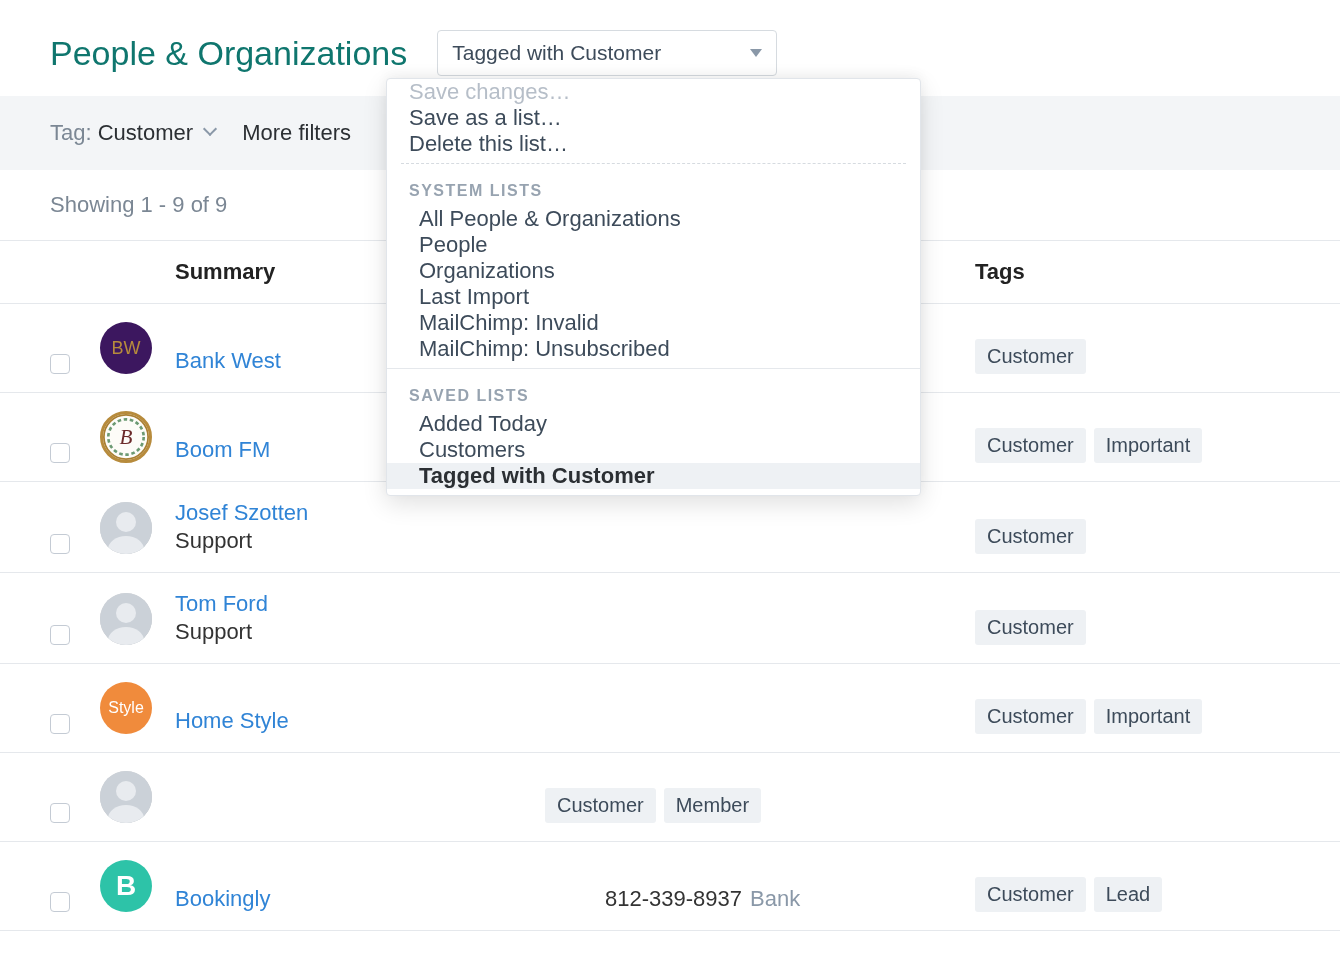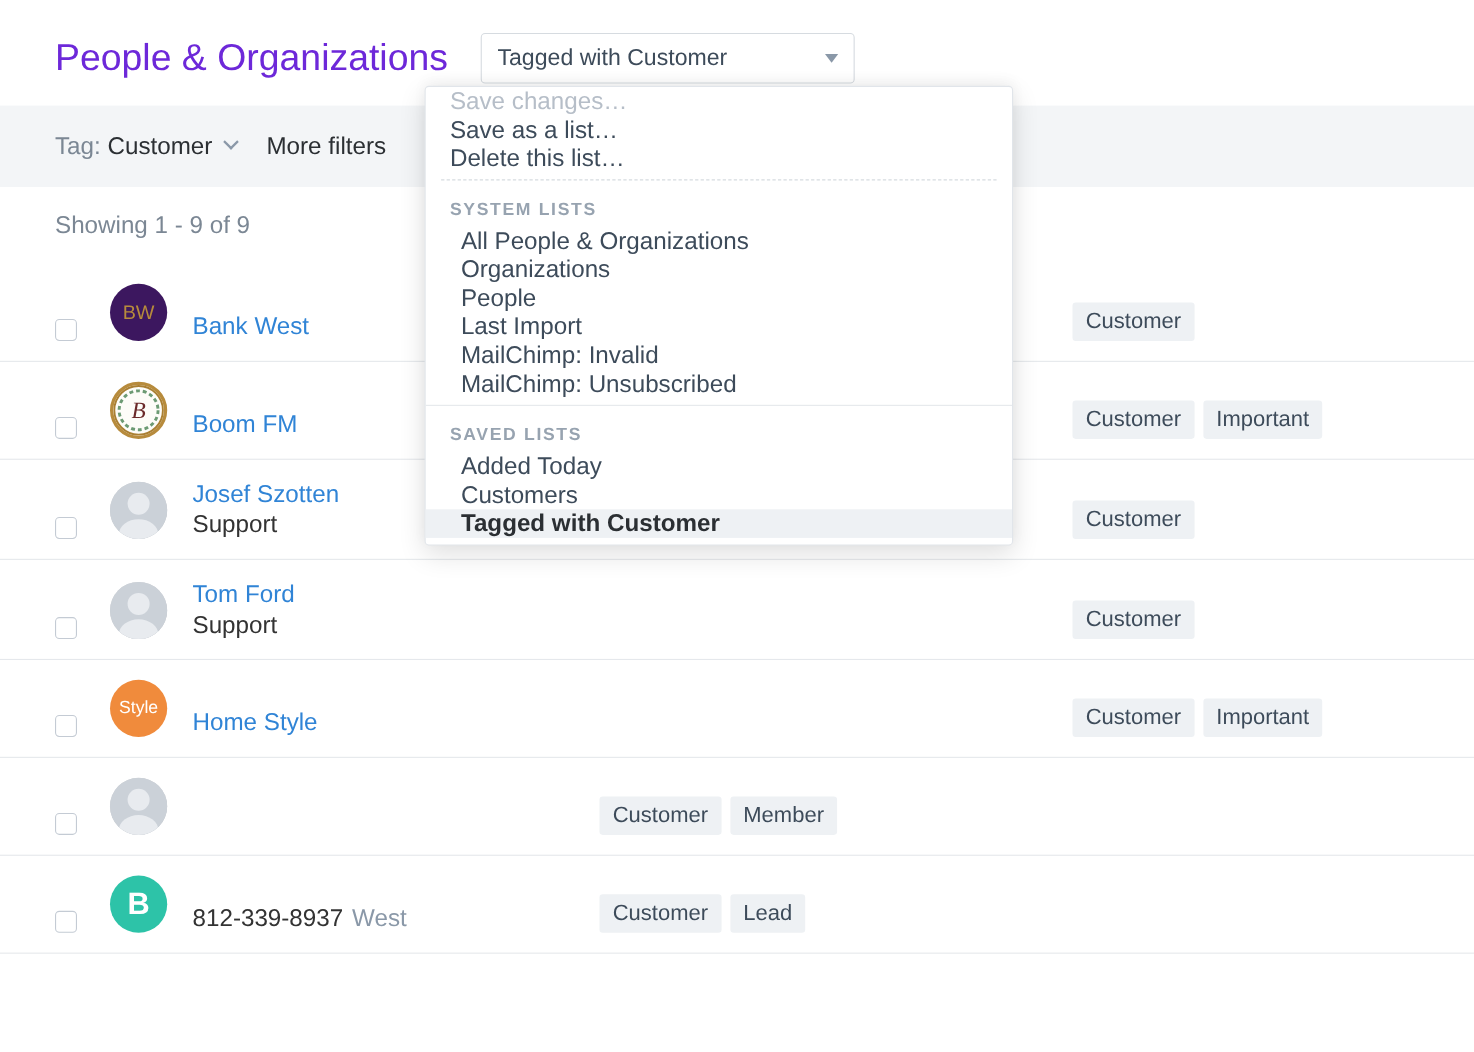--- a/index.html
+++ b/index.html
@@ -14,21 +14,21 @@
 }
 .header-area {
   padding: 30px 50px 20px 50px;
   display: flex;
   align-items: center;
   gap: 30px;
 }
 .page-title {
   font-size: 34px;
   font-weight: 400;
-  color: #6d28d9;
+  color: #0f766e;
 }
 .dropdown-trigger {
   border: 1px solid #d6dbe0;
   border-radius: 4px;
   padding: 10px 14px;
   display: flex;
   align-items: center;
   justify-content: space-between;
   gap: 20px;
   width: 340px;
@@ -187,20 +187,27 @@
     <span class="filter-tag-label">Tag:</span>
     <span class="filter-tag-value">Customer</span>
     <span class="filter-tag-chev"></span>
   </div>
   <div class="more-filters">More filters</div>
 </div>
 
 <div class="showing-text">Showing 1 - 9 of 9</div>
 
 <div class="table-area">
+  <div class="table-header-row">
+    <div class="col-check"></div>
+    <div class="col-avatar"></div>
+    <div class="col-summary">Summary</div>
+    <div class="col-phone"></div>
+    <div class="col-tags">Tags</div>
+  </div>
   <div id="rows-container">
       <div class="data-row">
         <div class="col-check">
           <div class="checkbox"></div>
         </div>
         <div class="col-avatar">
           <div class="avatar avatar-bank">BW</div>
         </div>
         <div class="col-summary">
           <div class="name-link">Bank West</div>
@@ -317,36 +324,39 @@
         <div class="col-phone"></div>
         <div class="col-tags"><span class="tag-pill">Customer</span><span class="tag-pill">Member</span></div>
       </div>
       <div class="data-row">
         <div class="col-check">
           <div class="checkbox"></div>
         </div>
         <div class="col-avatar">
           <div class="avatar avatar-book">B</div>
         </div>
-        <div class="col-phone"><span class="phone-val">812-339-8937</span><span class="phone-type">West</span></div>
+        <div class="col-summary">
+          <div class="name-link">Bookingly</div>
+        </div>
+        <div class="col-phone"><span class="phone-val">812-339-8937</span><span class="phone-type">Bank</span></div>
         <div class="col-tags"><span class="tag-pill">Customer</span><span class="tag-pill">Lead</span></div>
       </div>
     </div>
 </div>
 
 <div class="dropdown-panel">
   <div class="dd-item disabled">Save changes…</div>
   <div class="dd-item">Save as a list…</div>
   <div class="dd-item">Delete this list…</div>
   <div class="dd-sep-dashed"></div>
   <div class="dd-heading">SYSTEM LISTS</div>
   <div id="system-items">
       <div class="dd-item indented">All People &amp; Organizations</div>
+      <div class="dd-item indented">People</div>
       <div class="dd-item indented">Organizations</div>
-      <div class="dd-item indented">People</div>
       <div class="dd-item indented">Last Import</div>
       <div class="dd-item indented">MailChimp: Invalid</div>
       <div class="dd-item indented">MailChimp: Unsubscribed</div>
     </div>
   <div class="dd-sep-solid"></div>
   <div class="dd-heading">SAVED LISTS</div>
   <div id="saved-items">
       <div class="dd-item indented">Added Today</div>
       <div class="dd-item indented">Customers</div>
       <div class="dd-item indented selected">Tagged with Customer</div>

